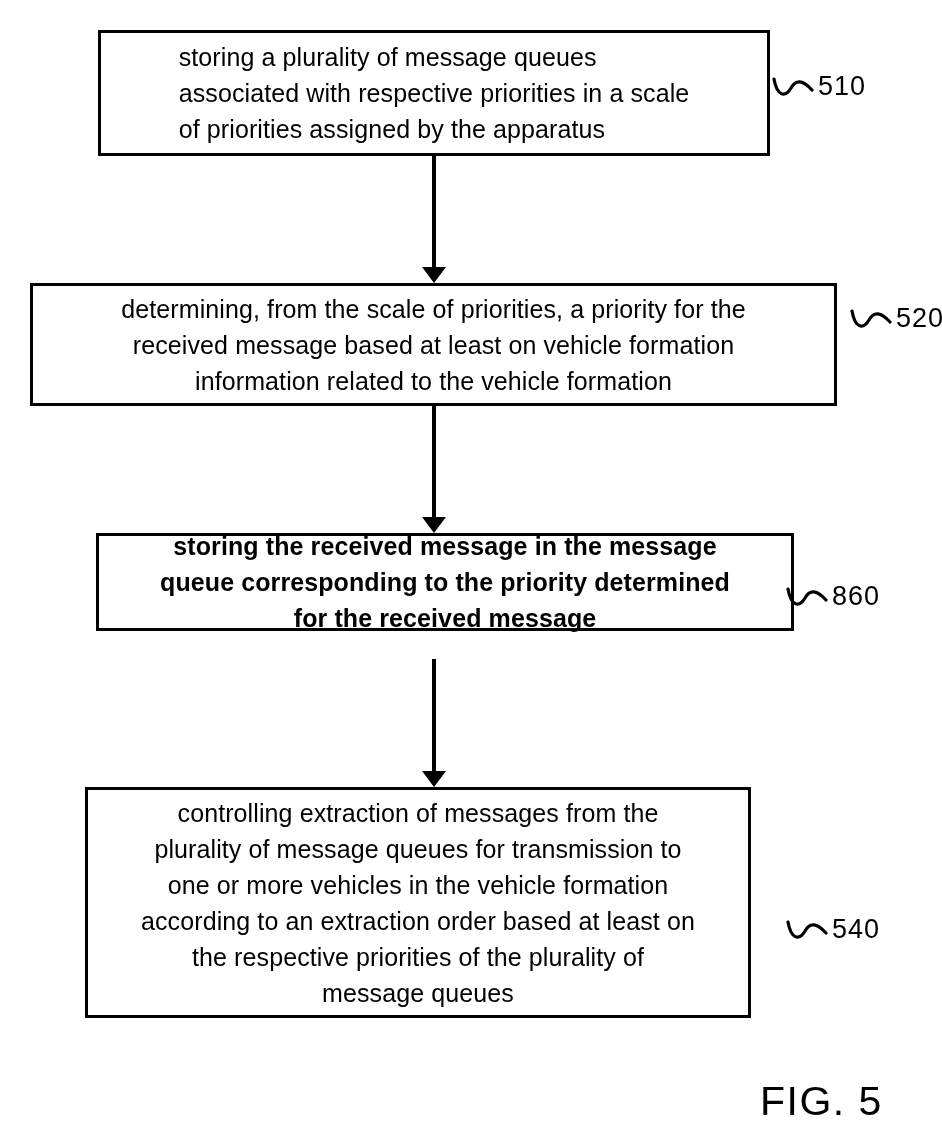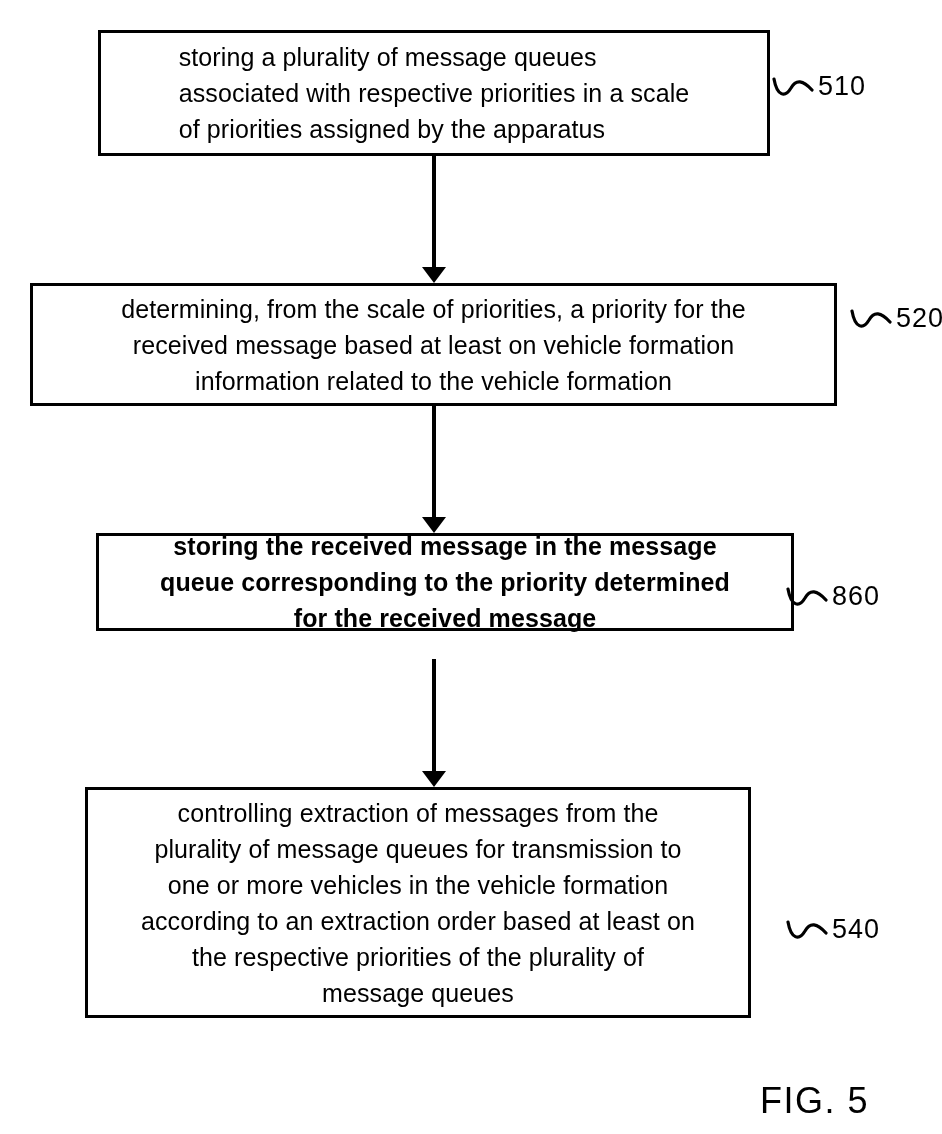--- a/index.html
+++ b/index.html
@@ -99,21 +99,21 @@
   #ref-510 { left: 772px; top: 73px; }
   #ref-520 { left: 838px; top: 305px; margin-left: 12px; }
   #ref-530 { left: 786px; top: 583px; }
   #ref-540 { left: 786px; top: 874px; margin-top: 42px; }
 
   
   #fig-caption {
     position: absolute;
     left: 760px;
     top: 1082px;
-    font-size: 36px;
+    font-size: 41px;
     line-height: 38px;
     letter-spacing: 1.5px;
     white-space: nowrap;
   }
 </style>
 </head>
 <body>
 
 <div id="canvas">
 

